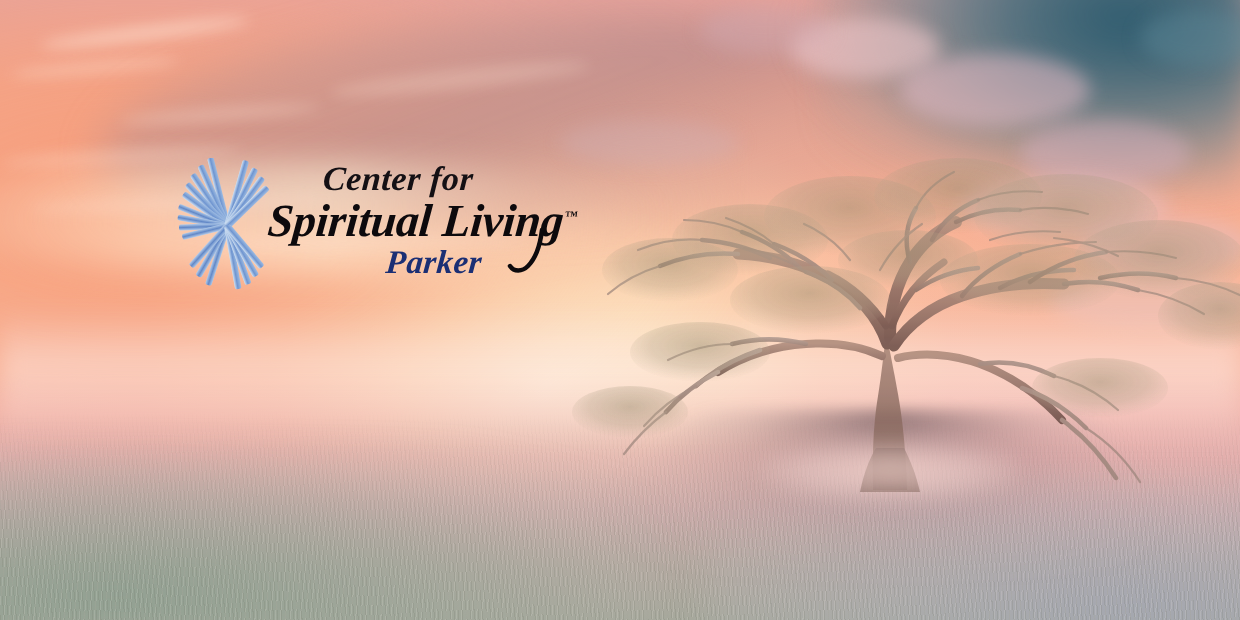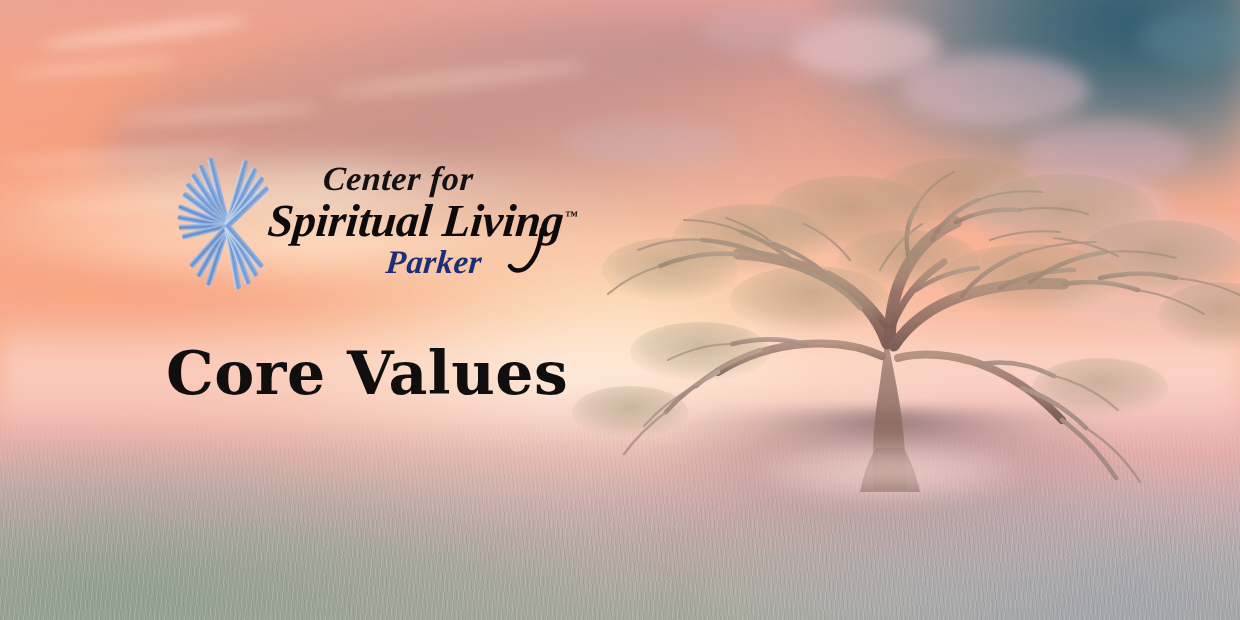--- a/index.html
+++ b/index.html
@@ -513,15 +513,14 @@
       <div class="line-parker">Parker</div>
 
       <div class="swash">
         <svg viewBox="0 0 52 48" aria-hidden="true">
           <path d="M46 2 C44 18 40 30 32 38 C26 44 18 44 14 38" fill="none" stroke="#0d0a0d" stroke-width="4.5" stroke-linecap="round"></path>
         </svg>
       </div>
     </div>
   </div>
 
-  <div class="headline">Core Values</div>
 
 </div>
 
 </body></html>

